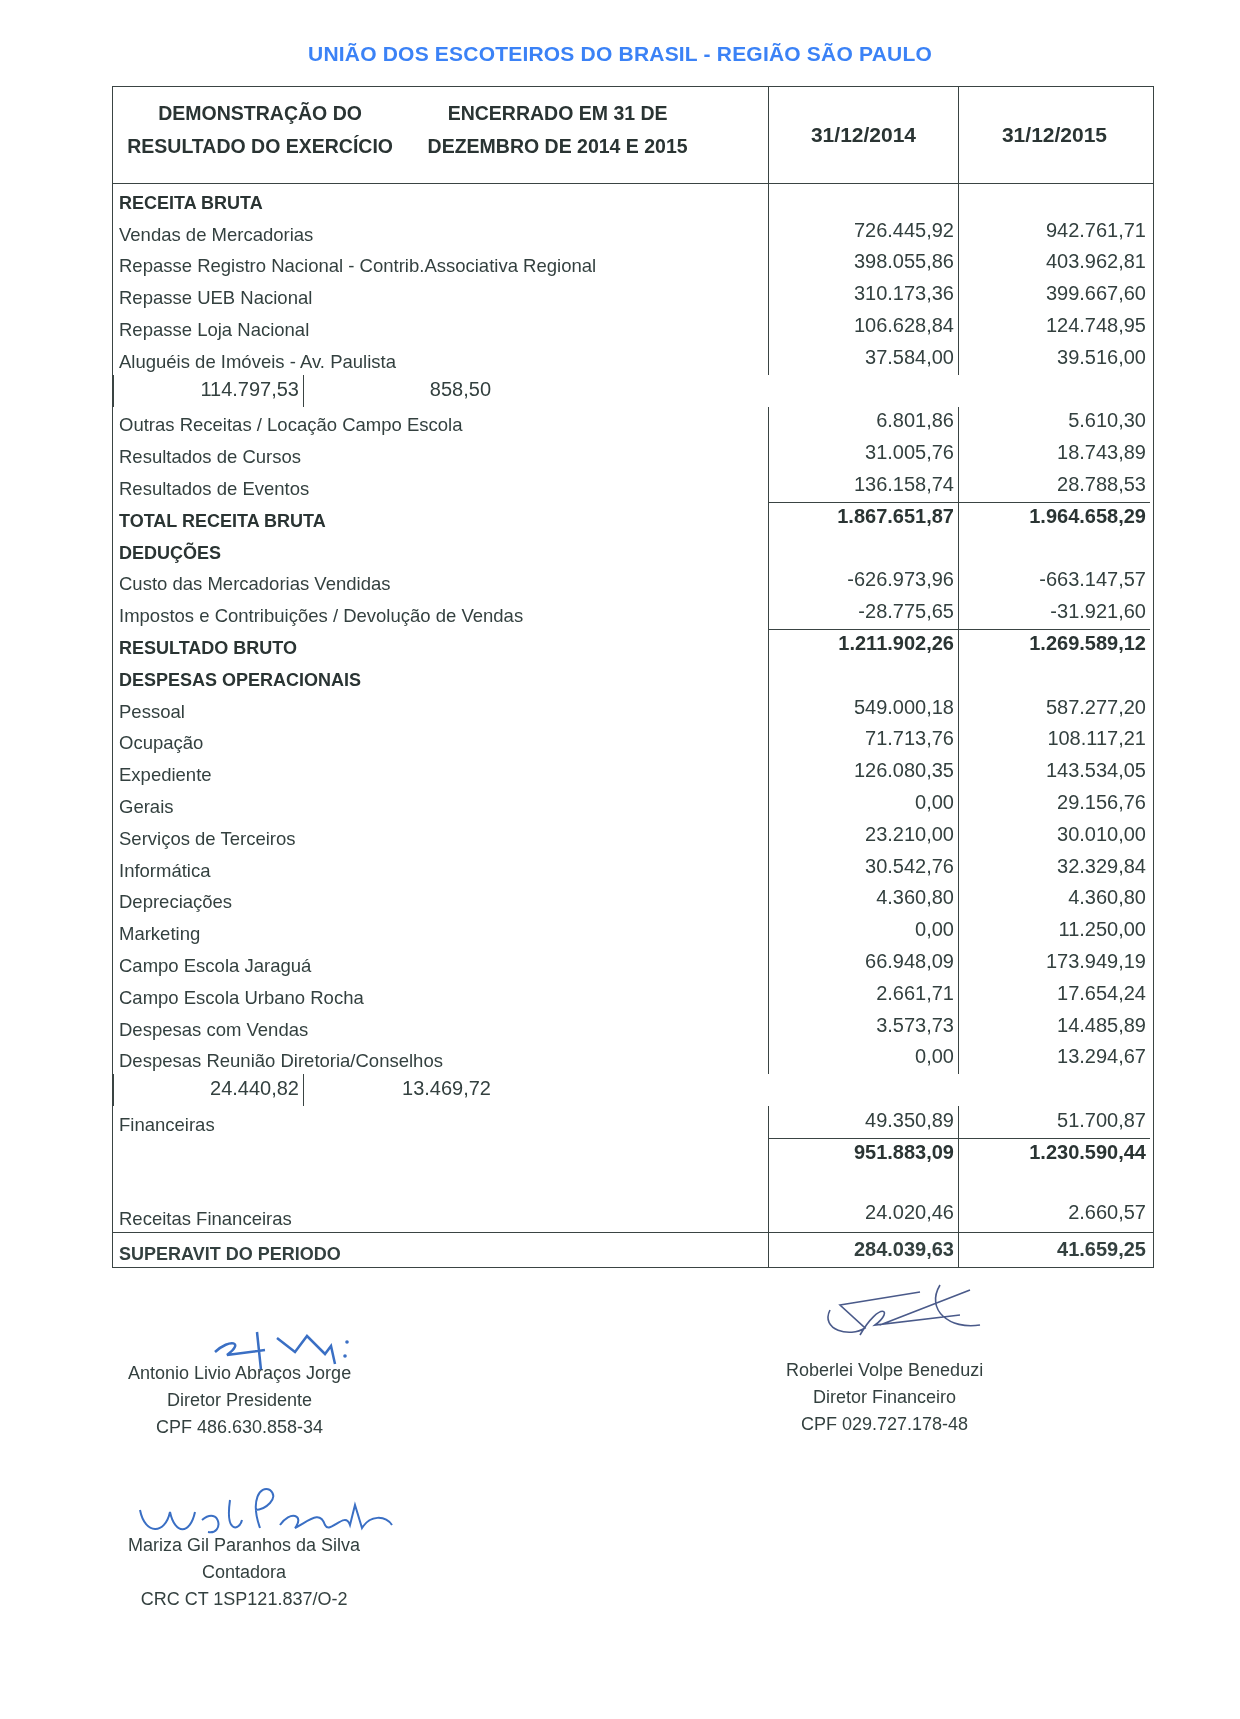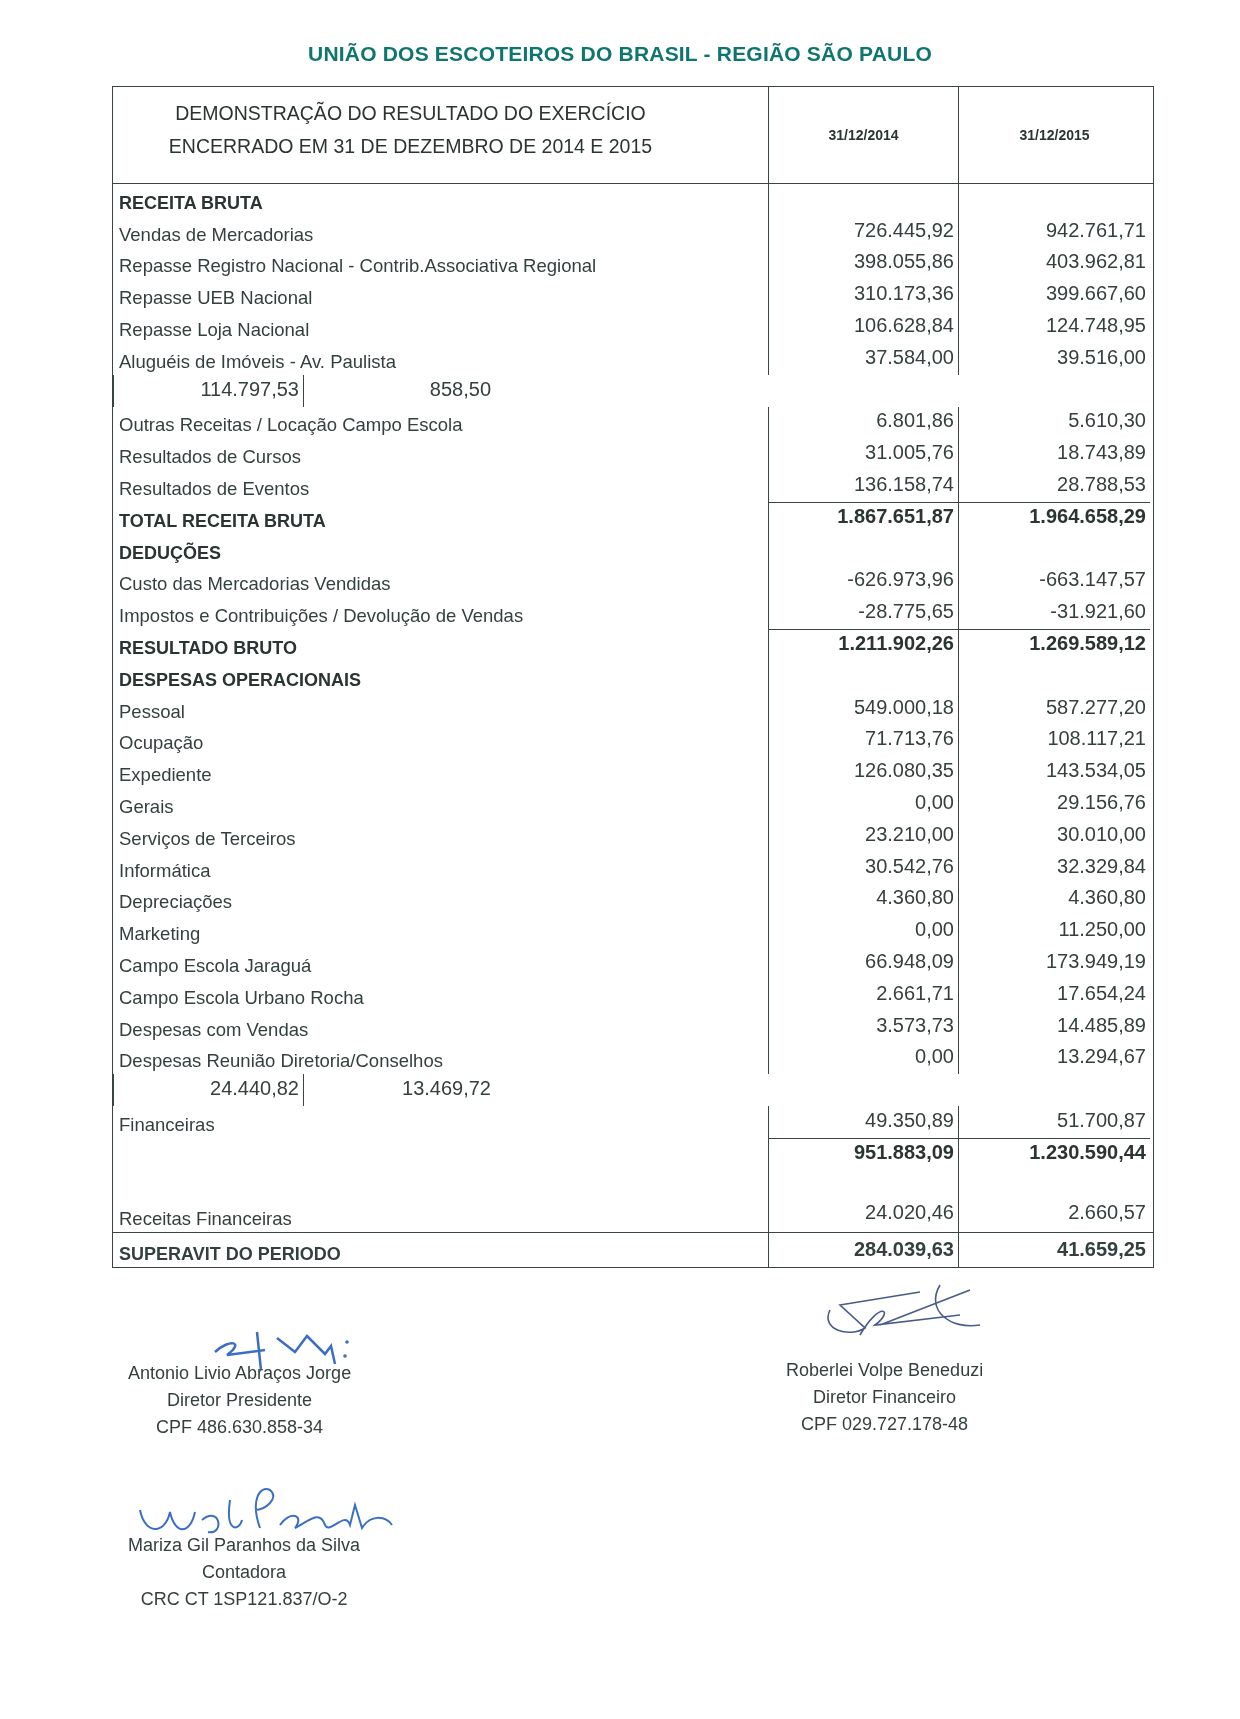--- a/index.html
+++ b/index.html
@@ -4,38 +4,38 @@
   <style>
     html, body { margin: 0; padding: 0; background: #ffffff; }
     body {
       width: 1240px; height: 1719px; position: relative; overflow: hidden;
       font-family: "Liberation Sans", "DejaVu Sans", sans-serif;
       color: #2f3b3a;
     }
     .title {
       position: absolute; left: 0; width: 1240px; top: 42px;
       text-align: center; font-weight: bold; font-size: 21px; letter-spacing: 0.2px;
-      color: #0f766e;
+      color: #3b82f6;
     }
     .sheet {
       position: absolute; left: 112px; top: 86px; width: 1040px;
       border: 1.5px solid #3a4443;
     }
     .hdr {
       display: flex; height: 96px; border-bottom: 1.5px solid #3a4443;
     }
     .hdr .desc {
-      width: 655px; display: flex; flex-direction: column; justify-content: flex-start;
+      width: 655px; display: flex; flex-direction: row; justify-content: flex-start;
       padding-top: 10px; box-sizing: border-box; text-align: center;
-      font-weight: normal; font-size: 19.5px; line-height: 33px; color: #2a3433;
+      font-weight: bold; font-size: 19.5px; line-height: 33px; color: #2a3433;
       padding-right: 60px;
     }
     .hdr .col {
       border-left: 1.5px solid #3a4443; display: flex; align-items: center; justify-content: center;
-      font-weight: bold; font-size: 14px; color: #2a3433; box-sizing: border-box;
+      font-weight: bold; font-size: 21px; color: #2a3433; box-sizing: border-box;
     }
     .c14 { width: 190px; }
     .c15 { width: 192px; }
     .body { position: relative; }
     .row {
       display: flex; height: 31.8px; align-items: flex-end;
     }
     .row .lbl {
       width: 655px; box-sizing: border-box; padding-left: 6px; padding-bottom: 2px;
       font-size: 18.5px; color: #33403f; white-space: nowrap;

